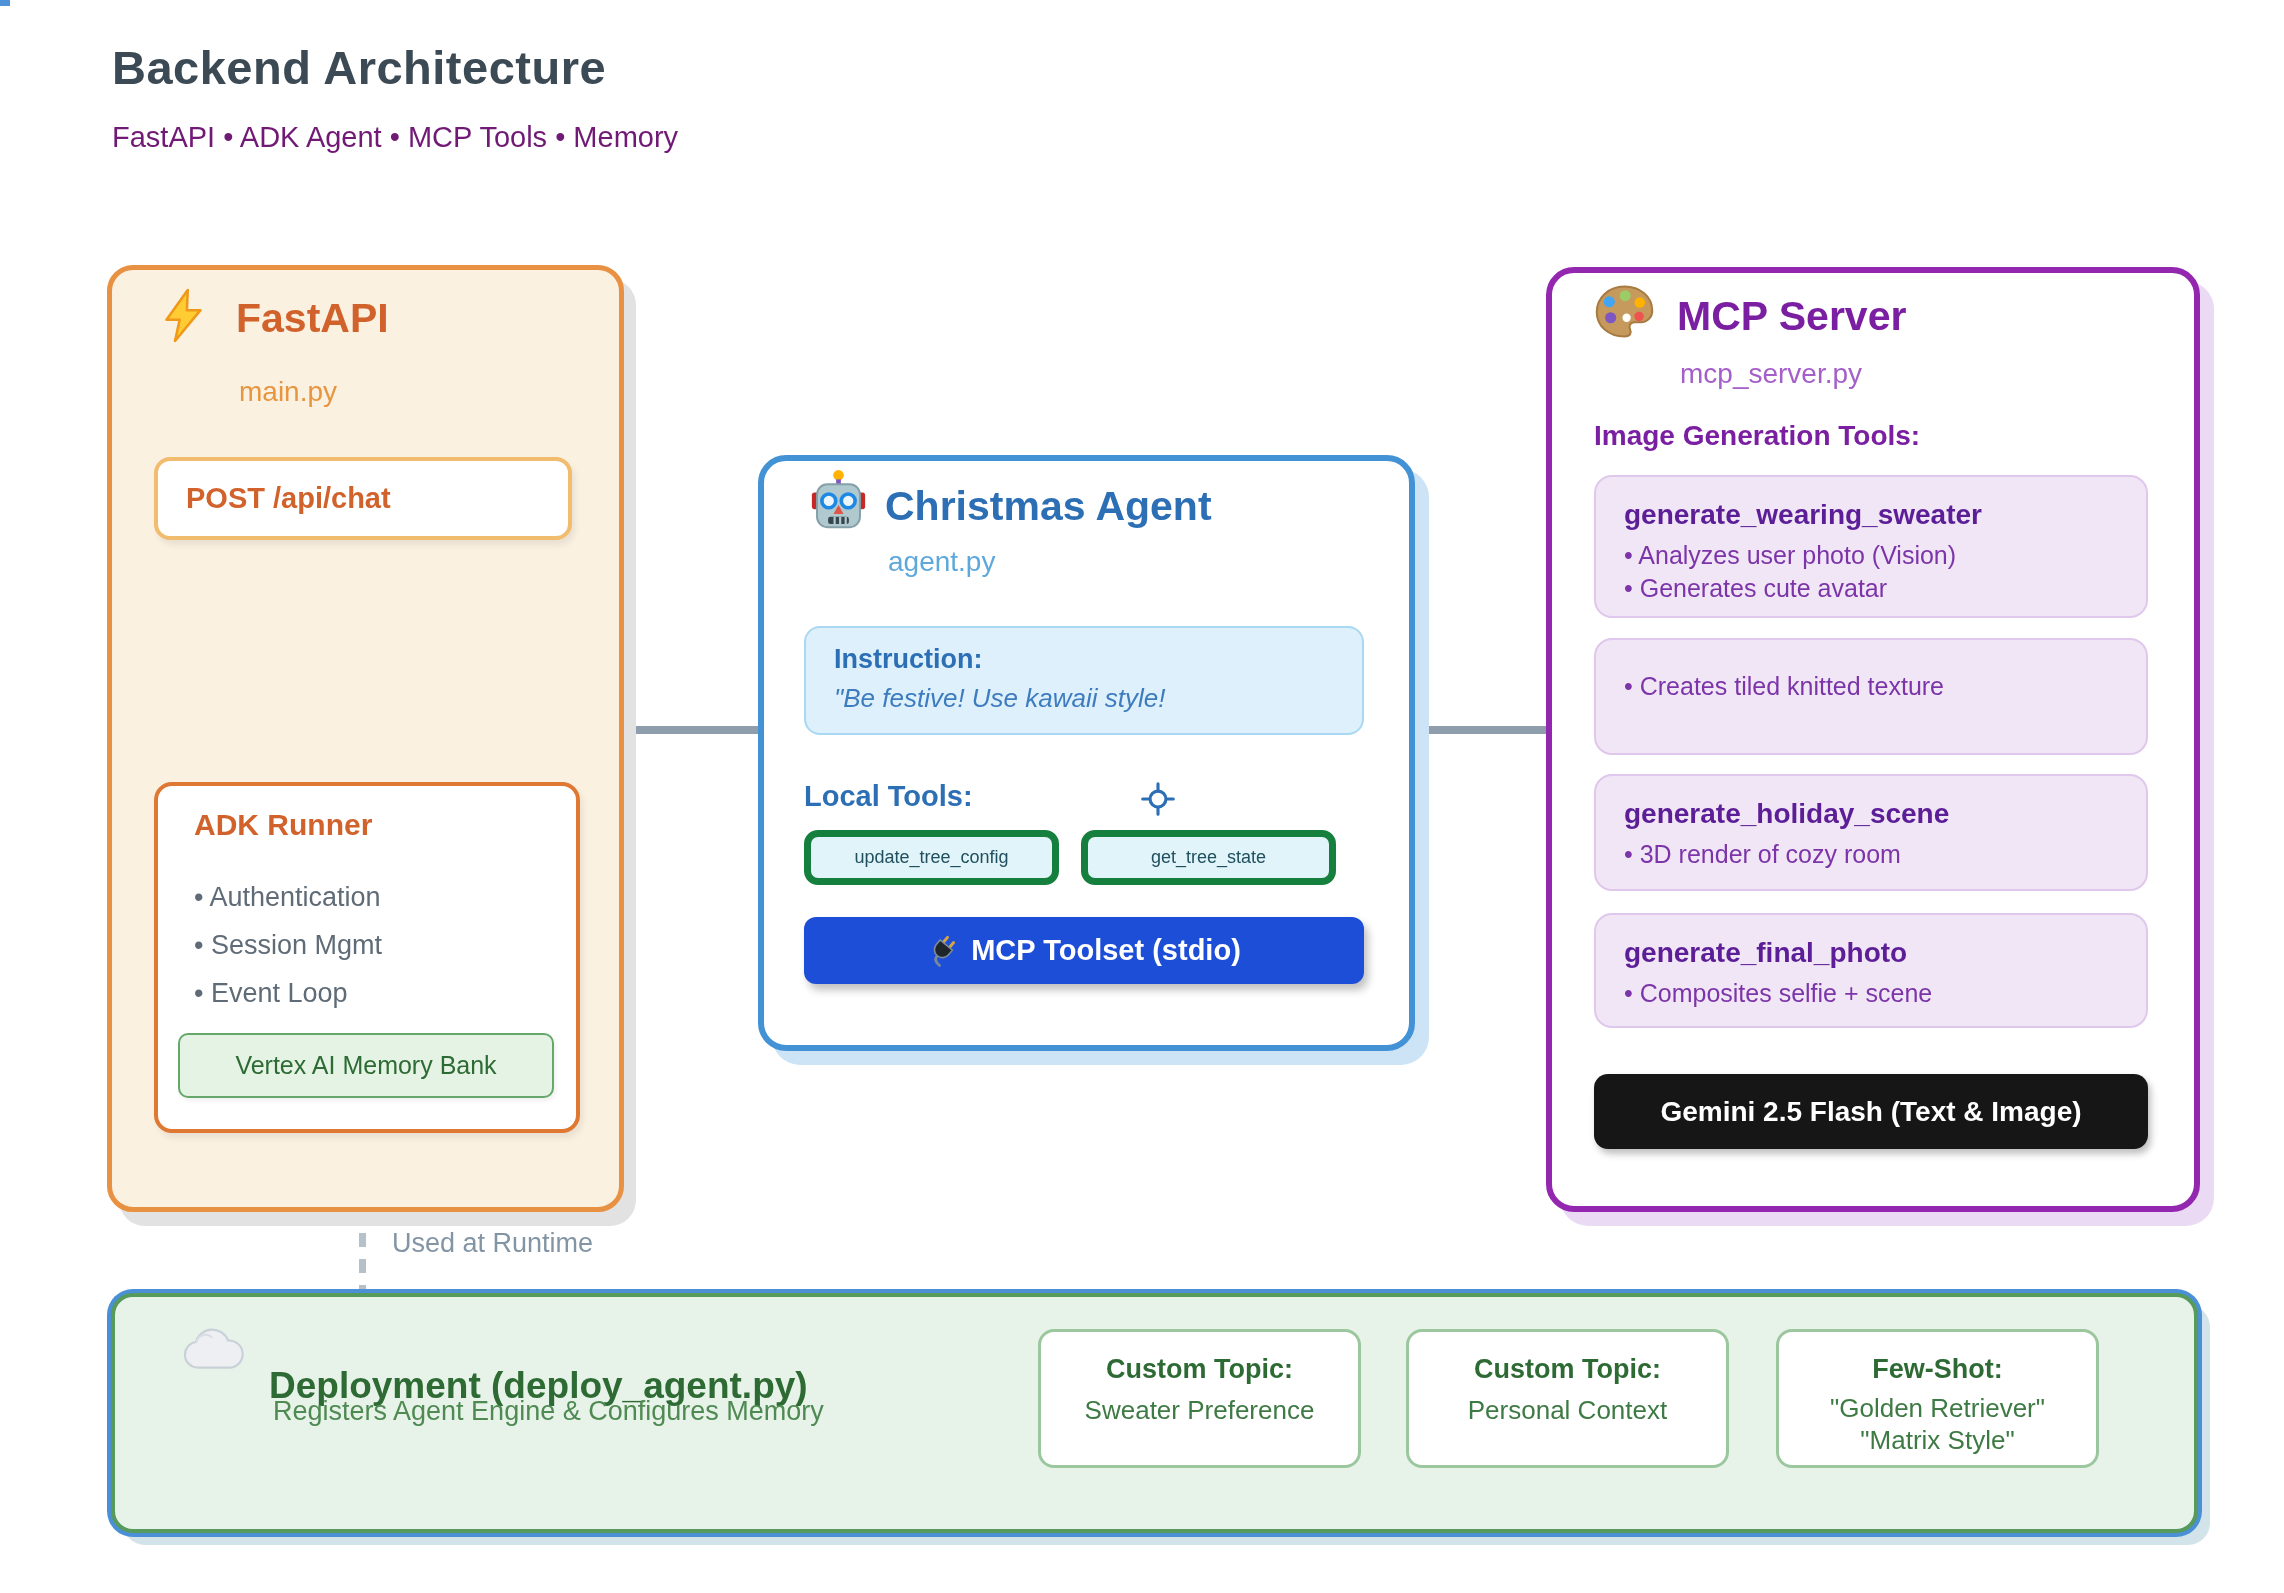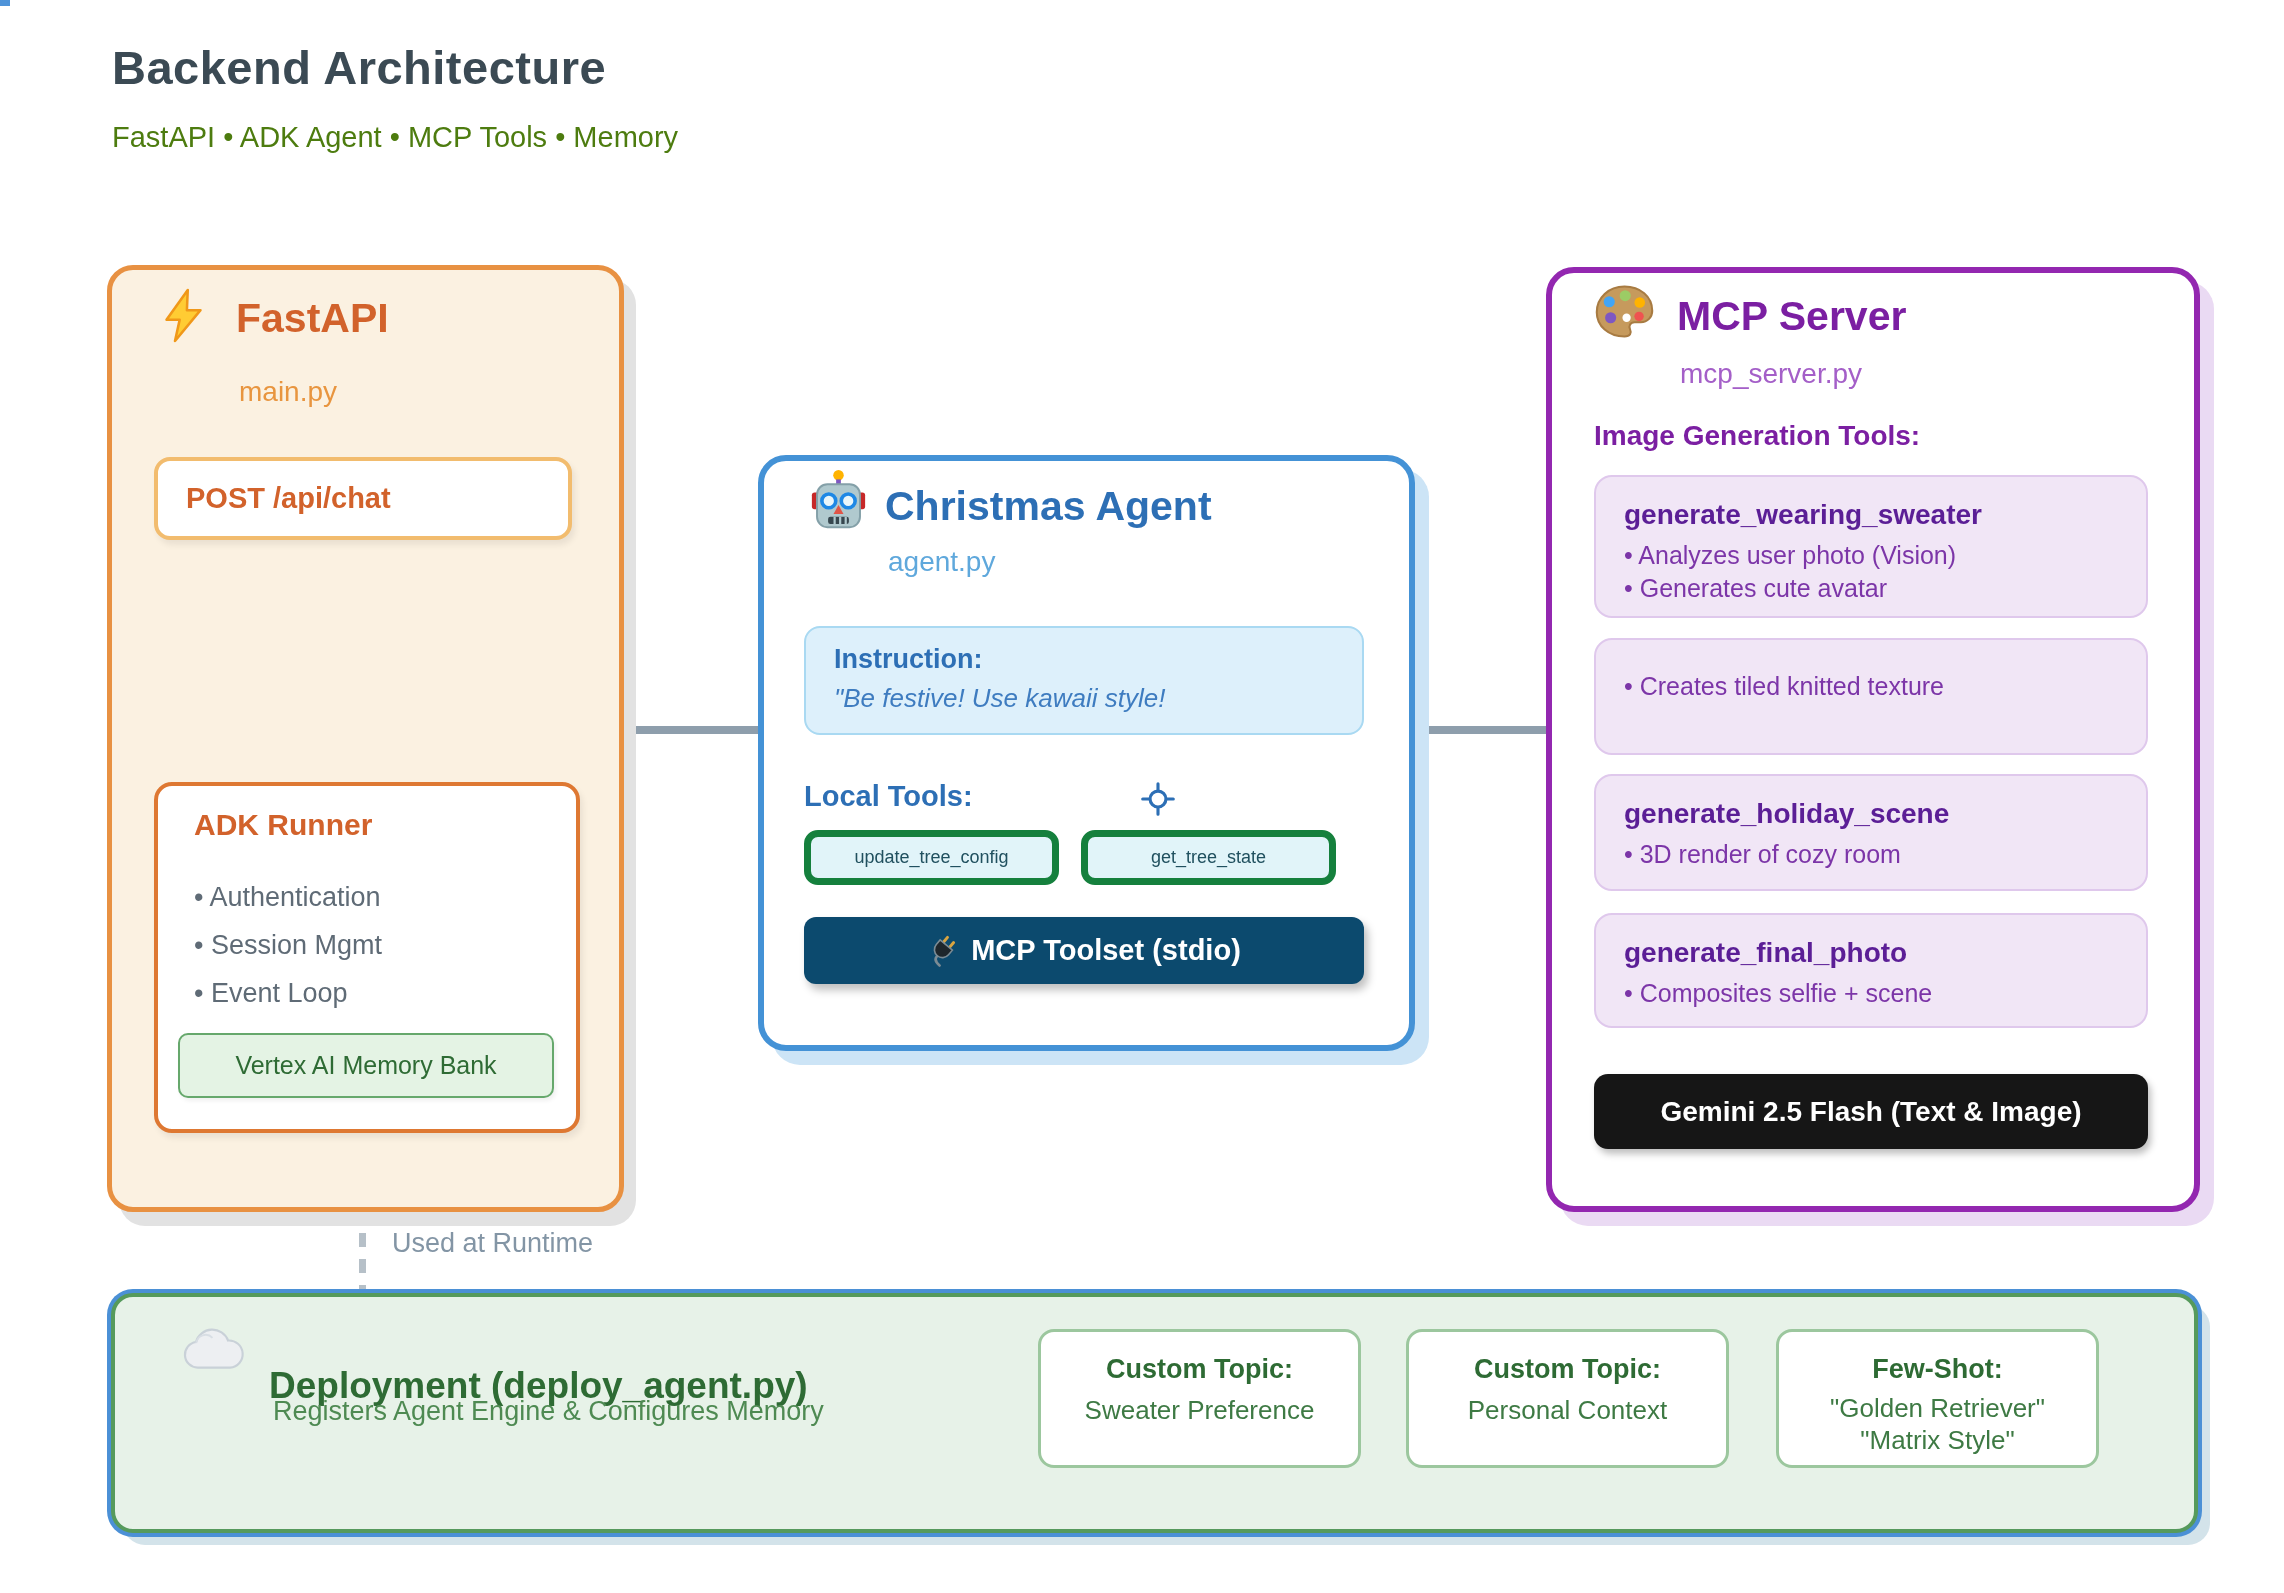--- a/index.html
+++ b/index.html
@@ -2,21 +2,21 @@
 <html><head>
 <meta charset="utf-8">
 <style>
   html,body{margin:0;padding:0;background:#ffffff;}
   .canvas{position:relative;width:2285px;height:1594px;background:#ffffff;overflow:hidden;
           font-family:"Liberation Sans", sans-serif;}
   .abs{position:absolute;}
 
   
   .page-title{left:112px;top:40px;font-size:47px;font-weight:700;color:#3B4A54;letter-spacing:0.5px;}
-  .page-subtitle{left:112px;top:121px;font-size:29px;color:#4d7c0f;}
+  .page-subtitle{left:112px;top:121px;font-size:29px;color:#701a75;}
 
   
   .corner-frag{left:0;top:0;width:10px;height:6px;background:#4E93D9;}
 
   
   .fastapi-box{left:107px;top:265px;width:507px;height:937px;background:#FBF1E1;
     border:5px solid #E89142;border-radius:26px;box-shadow:12px 14px 0 #E2E2E2;}
   .fastapi-icon{left:158px;top:287px;width:51px;height:57px;}
   .fastapi-title{left:236px;top:295px;font-size:41px;font-weight:700;color:#D2622B;}
   .fastapi-file{left:239px;top:376px;font-size:28px;color:#E8953F;}
@@ -51,21 +51,21 @@
   .instruction-box{left:804px;top:626px;width:560px;height:109px;background:#DDF0FB;
     border:2px solid #A9D9F2;border-radius:16px;box-sizing:border-box;padding:16px 28px;}
   .instruction-label{font-size:27px;font-weight:700;color:#2D6FB5;}
   .instruction-text{margin-top:8px;font-size:26px;font-style:italic;color:#3E7CC0;}
   .local-tools-label{left:804px;top:780px;font-size:29px;font-weight:700;color:#2D6FB5;}
   .crosshair{left:1141px;top:782px;width:34px;height:34px;}
   .pill{top:830px;width:255px;height:55px;background:#E1F4F9;border:7px solid #15803d;border-radius:14px;
     display:flex;align-items:center;justify-content:center;font-size:18px;color:#20505F;box-sizing:border-box;}
   .pill-1{left:804px;}
   .pill-2{left:1081px;width:255px;}
-  .toolset-bar{left:804px;top:917px;width:560px;height:67px;background:#0c4a6e;border-radius:12px;
+  .toolset-bar{left:804px;top:917px;width:560px;height:67px;background:#1d4ed8;border-radius:12px;
     box-shadow:4px 6px 8px rgba(0,0,0,.25);display:flex;align-items:center;justify-content:center;gap:12px;
     font-size:29px;font-weight:700;color:#ffffff;}
   .plug-icon{width:32px;height:32px;}
 
   
   .mcp-box{left:1546px;top:267px;width:642px;height:933px;background:#ffffff;
     border:6px solid #9327B0;border-radius:28px;box-shadow:14px 14px 0 #EADAF3;}
   .mcp-icon{left:1594px;top:283px;width:61px;height:57px;}
   .mcp-title{left:1677px;top:293px;font-size:41px;font-weight:700;color:#7B1FA2;}
   .mcp-file{left:1680px;top:358px;font-size:28px;color:#A45FC8;}

